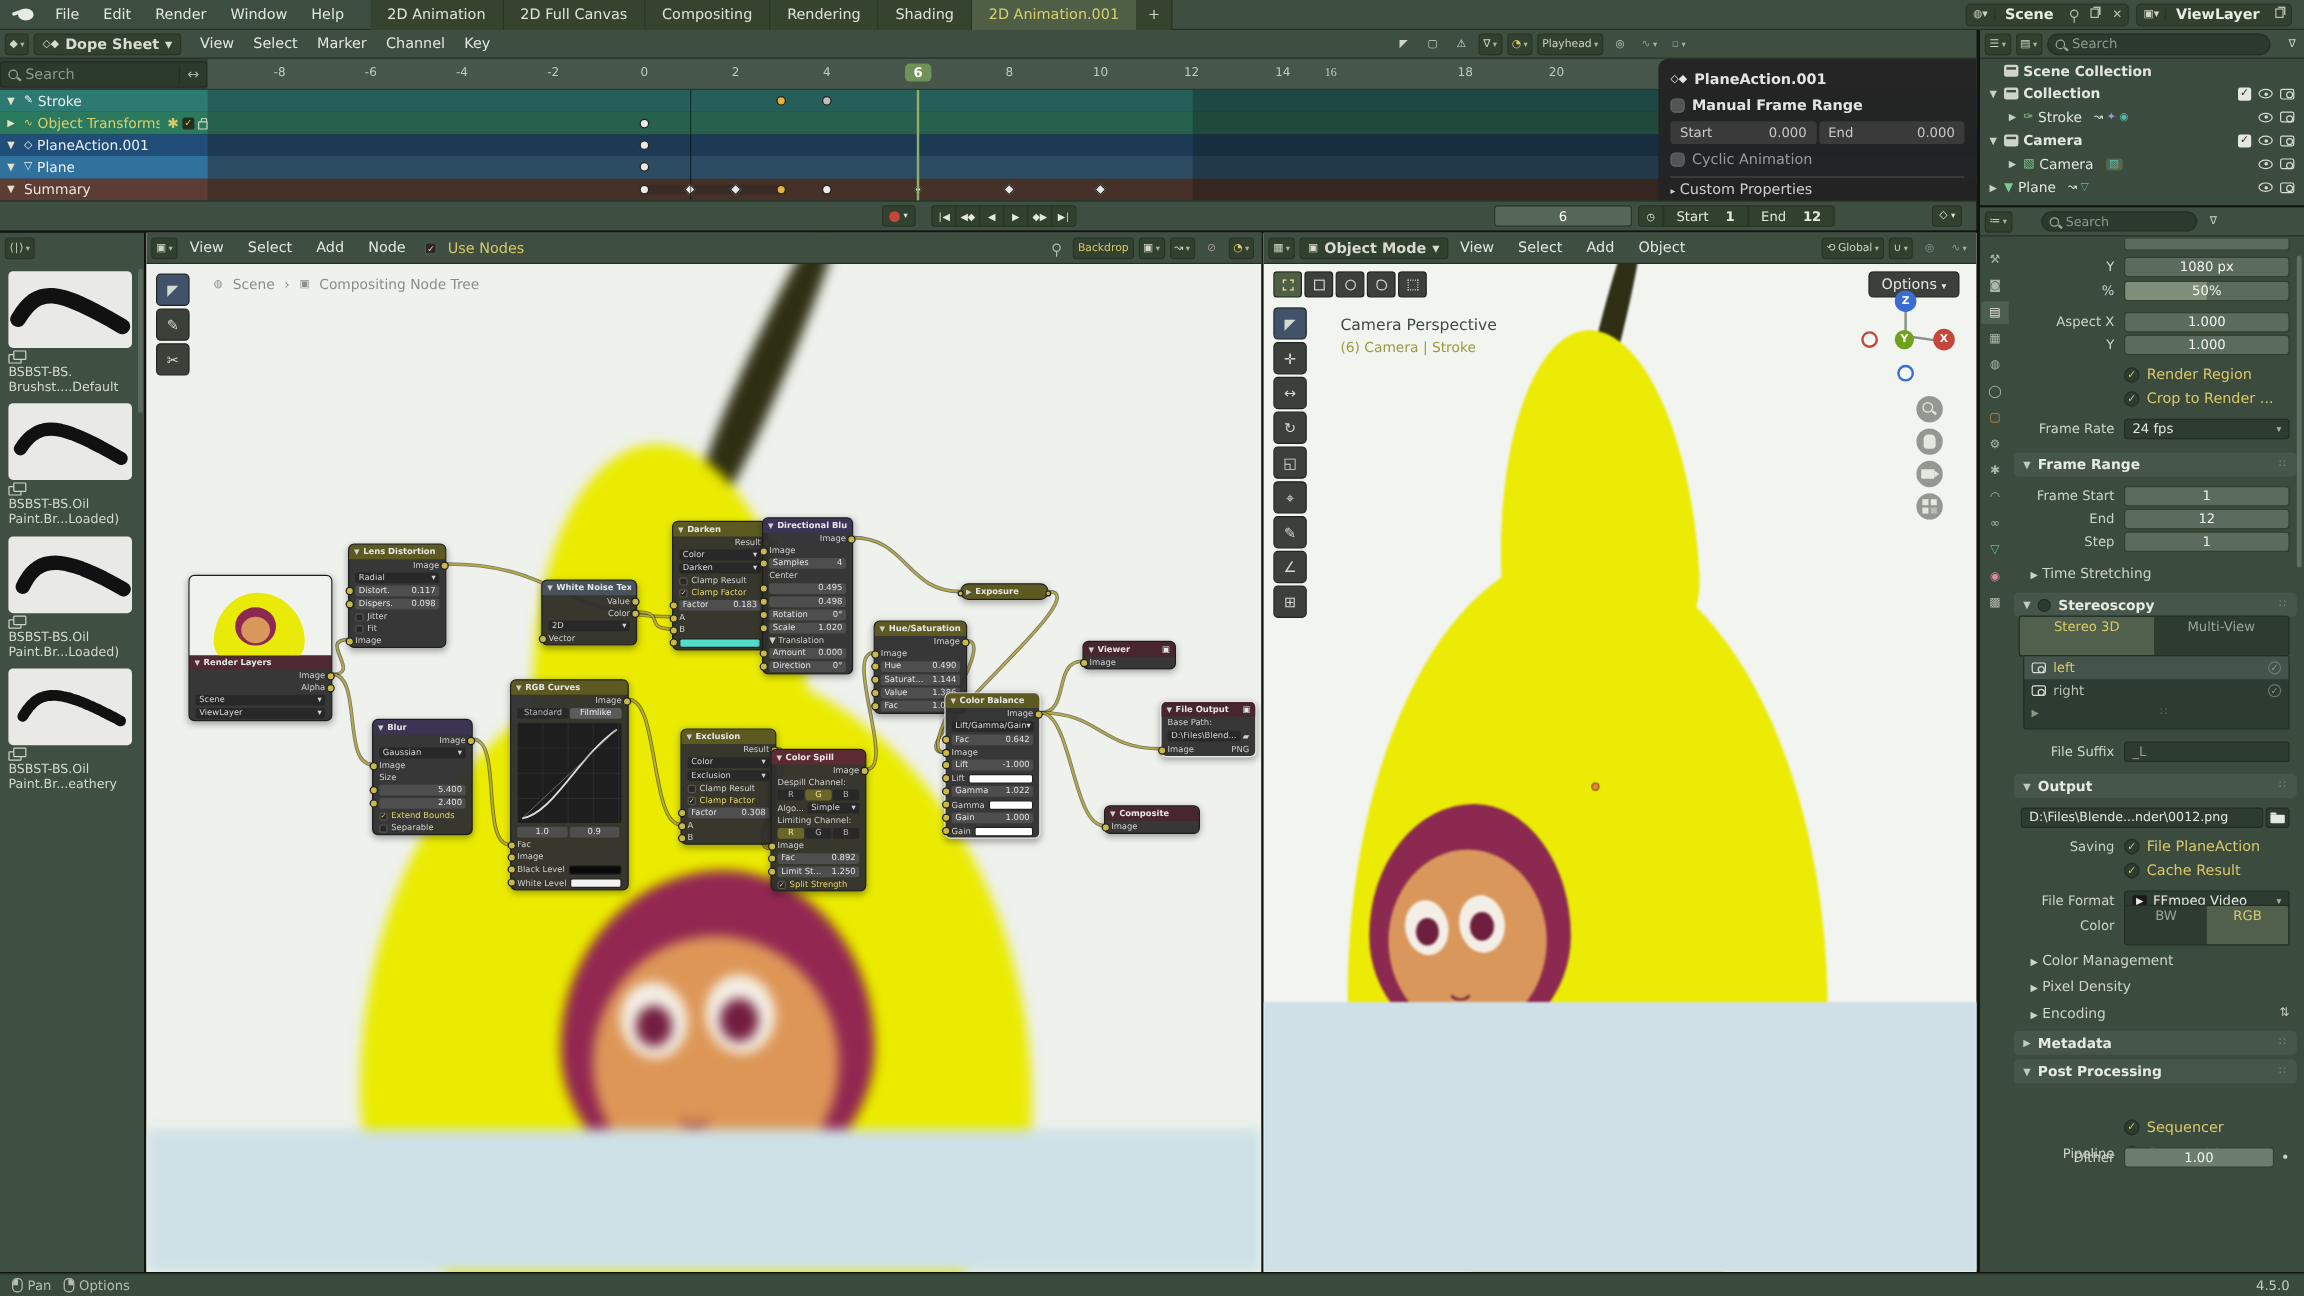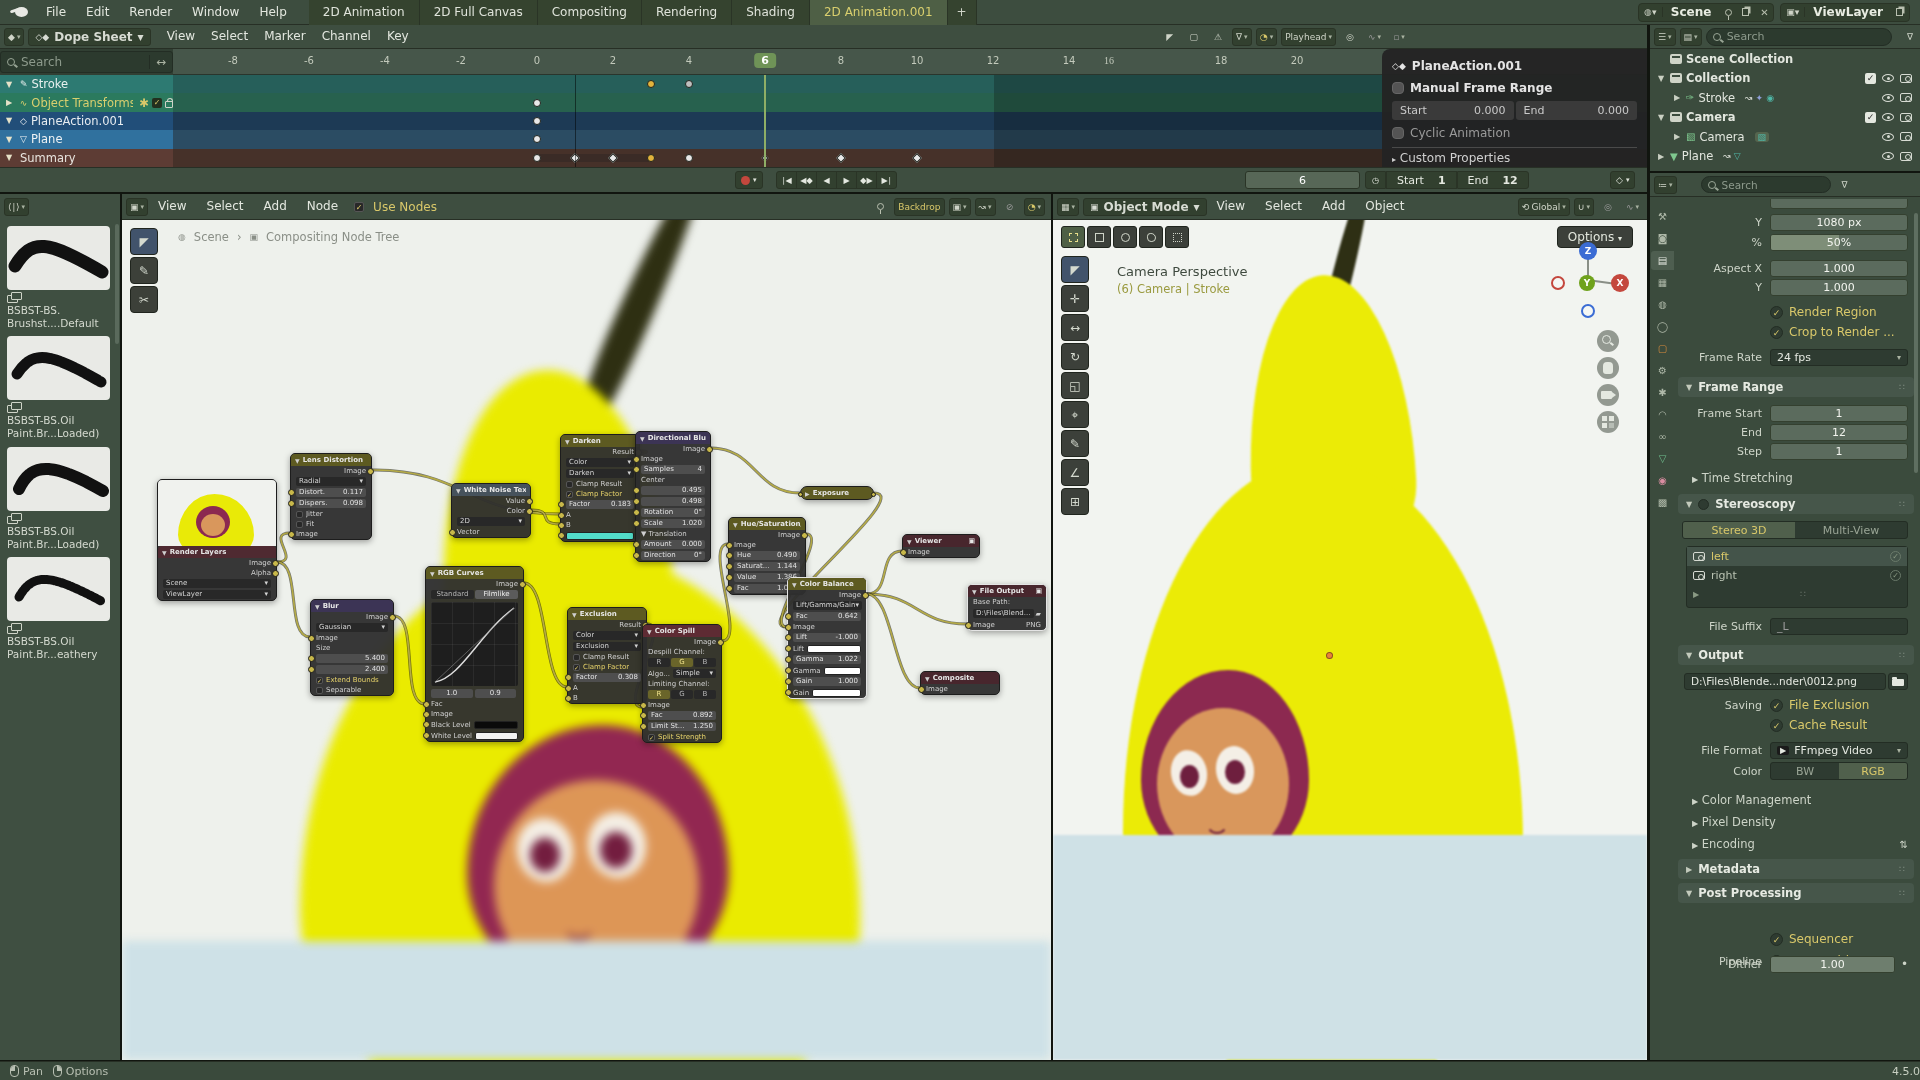--- a/index.html
+++ b/index.html
@@ -187,39 +187,39 @@
   .pfield { flex:1; height:17px; background:#5b6b5d; border:1px solid #34402f; border-radius:3px; text-align:center; line-height:16px; color:#f2f4ee; font-size:11px; position:relative; overflow:hidden; }
   .pfield .fill { position:absolute; left:0; top:0; bottom:0; background:#7e8e78; }
   .pfield .ftxt { position:relative; }
   .pselect { flex:1; height:17px; background:#2e3b31; border:1px solid #232d24; border-radius:3px; display:flex; align-items:center; padding:0 6px; color:#e4e8e0; font-size:11px; }
   .pselect .car { margin-left:auto; font-size:8px; color:#aab3a2; }
   .pchk-row { display:flex; align-items:center; gap:6px; }
   .pchk { width:13px; height:13px; border-radius:7px; background:#2e3b31; border:1px solid #232d24; color:#d9c86a; font-size:9px; line-height:12px; text-align:center; flex:none; }
   .psec { position:absolute; left:4px; right:6px; height:20px; background:#46564a; border-radius:4px; display:flex; align-items:center; padding:0 8px; gap:6px; color:#e6eae2; font-size:11.5px; }
   .psec .car { font-size:8px; color:#c3cabc; }
   .psec .grip { margin-left:auto; color:rgba(230,234,226,0.35); font-size:9px; letter-spacing:1px; }
-  .pseg { flex:1; display:flex; background:#2e3b31; border:1px solid #232d24; border-radius:3px; height:18px; overflow:hidden; }
+  .pseg { flex:1; display:flex; background:#2e3b31; border:1px solid #232d24; border-radius:3px; height:34px; overflow:hidden; }
   .pseg span { flex:1; text-align:center; line-height:17px; font-size:11px; color:#9aa596; }
   .pseg span.on { background:#50604c; color:#d9c86a; }
   .plist { position:absolute; left:12px; right:12px; height:62px; background:#2e3b31; border:1px solid #232d24; border-radius:3px; }
   .plist-row { height:19px; display:flex; align-items:center; gap:6px; padding:0 6px; font-size:11px; color:#b9c2b2; }
   .plist-row.sel { background:#44544a; color:#d9c86a; }
   .plist-chk { margin-left:auto; width:11px; height:11px; border-radius:6px; border:1px solid #6a7a6a; color:#8a9a84; font-size:8px; line-height:10px; text-align:center; }
   .folderbtn { width:20px; height:17px; background:#2e3b31; border:1px solid #232d24; border-radius:3px; margin-left:2px; position:relative; flex:none; }
   .folderbtn::before { content:""; position:absolute; left:3px; top:5px; width:12px; height:7px; background:#e4e8e0; border-radius:1px; }
   .folderbtn::after { content:""; position:absolute; left:3px; top:3px; width:5px; height:2px; background:#e4e8e0; border-radius:1px 1px 0 0; }
   .pr-sb { position:absolute; right:2px; top:40px; width:4px; height:260px; background:#5f6f61; border-radius:2px; }
   .enc-ic { margin-left:auto; color:#cdd4c8; font-size:10px; }
 
   
   .statusbar { position:absolute; left:0; top:1061px; width:1920px; height:19px; background:#3a4a3c; border-top:1px solid #272f25; display:flex; align-items:center; color:#b8bfb2; font-size:11px; }
   .mouse-ic { display:inline-block; width:9px; height:12px; border:1px solid #b8bfb2; border-radius:4px; position:relative; margin:0 4px 0 10px; }
   .mouse-ic::after { content:""; position:absolute; top:0; width:4px; height:5px; background:#b8bfb2; border-radius:3px 0 0 0; }
   .mouse-ic.left::after { left:0; } .mouse-ic.right::after { right:0; border-radius:0 3px 0 0; }
-  .sb-ver { margin-left:auto; color:#c8cfc2; }
+  .sb-ver { margin-left:auto; padding-right:12px; color:#c8cfc2; }
 
   
   .pc-stem { background:#2e2f14; }
   .pc-yellow { background:#e9ea07; }
   .pc-hair { background:#8c2950; border-radius:52% 48% 50% 50%/55% 55% 45% 45%; }
   .pc-face { background:#d9975c; border-radius:50%; }
   .pc-eye { background:#f4efe6; border-radius:50%; }
   .pc-pupil { background:#6e1f3e; border-radius:50%; }
   .pc-smile { border:3px solid #6e1f3e; border-top:none; border-left-color:transparent; border-right-color:transparent; border-radius:0 0 50% 50%/0 0 100% 100%; background:transparent; }
 </style>
@@ -1302,21 +1302,21 @@
       <div class="prow" style="top:473px;left:10px">
           <span class="pselect" style="font-size:10.5px">
             <span class="nowrap">D:\Files\Blende...nder\0012.png</span>
           </span>
           <span class="folderbtn"></span>
         </div>
       <div class="prow" style="top:497px">
           <span class="plab">Saving</span>
           <span class="pchk-row">
             <span class="pchk">✓</span>
-            <span class="yellow">File Exclusion</span>
+            <span class="yellow">File PlaneAction</span>
           </span>
         </div>
       <div class="prow" style="top:517px">
           <span class="plab"></span>
           <span class="pchk-row">
             <span class="pchk">✓</span>
             <span class="yellow">Cache Result</span>
           </span>
         </div>
       <div class="prow" style="top:542px">

